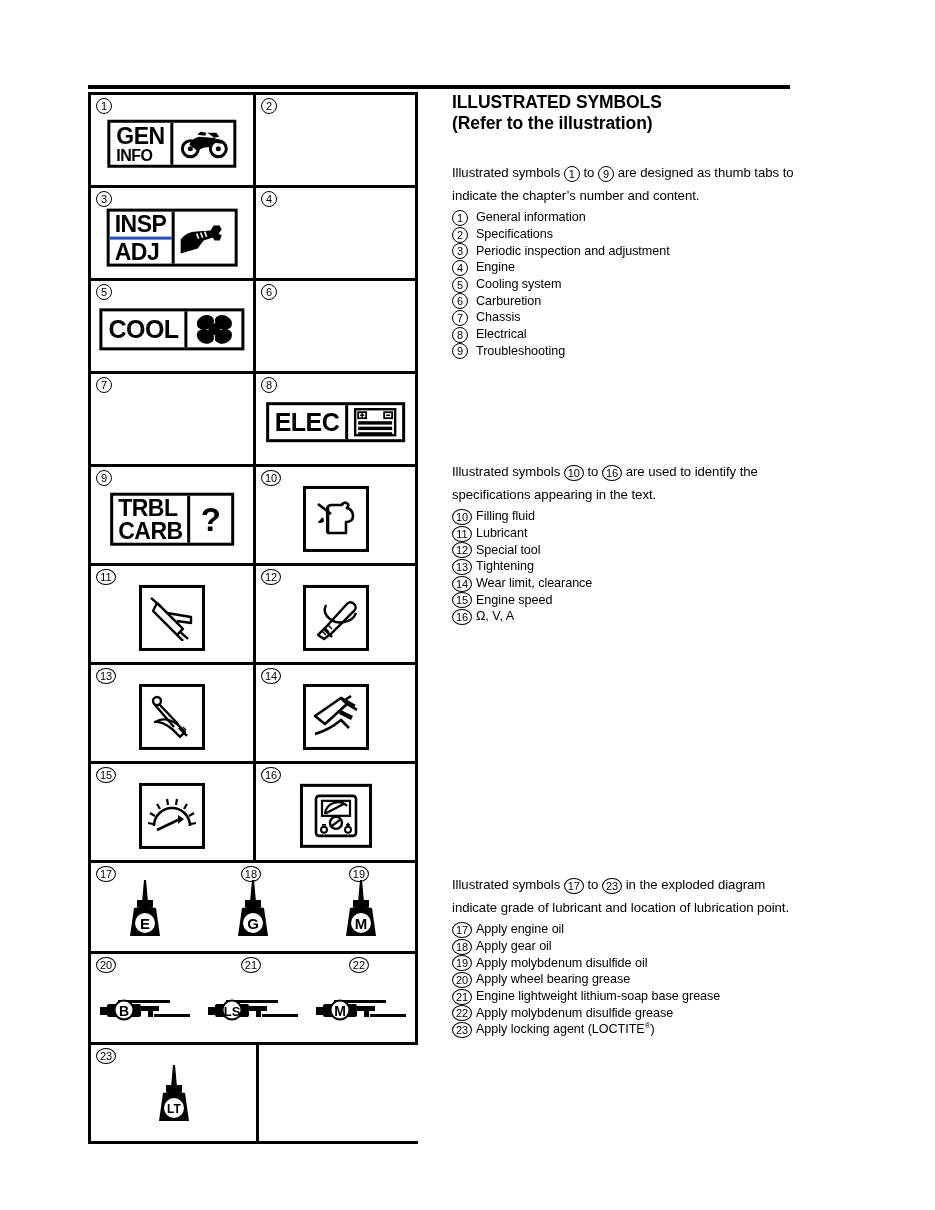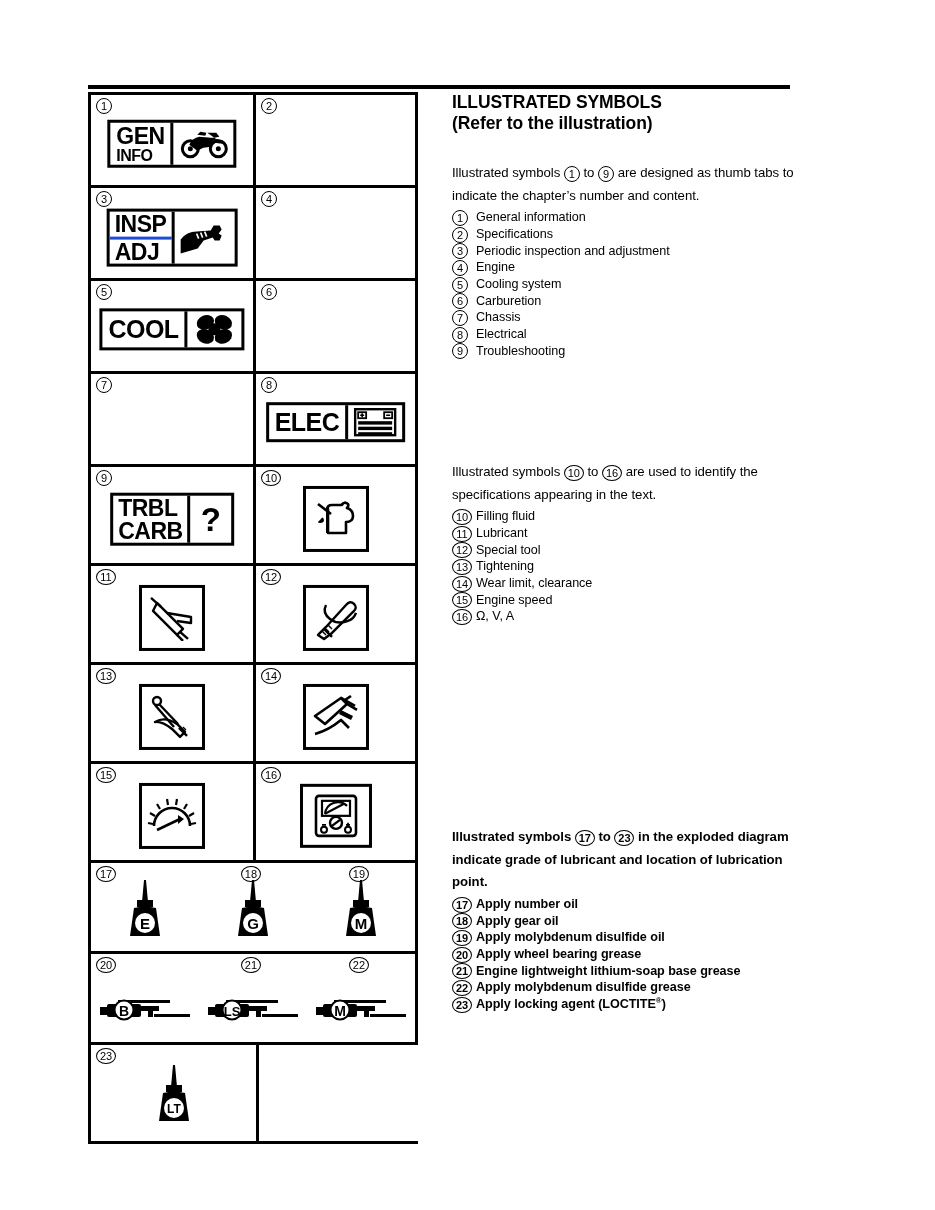--- a/index.html
+++ b/index.html
@@ -513,30 +513,30 @@
         <span class="n"><span class="circ wide">15</span></span>
         <span class="t">Engine speed</span>
       </div>
     <div class="li">
         <span class="n"><span class="circ wide">16</span></span>
         <span class="t">Ω, V, A</span>
       </div>
   </div>
 </div>
 
-<div class="textblk" style="top:826px;font-weight:bold;">
+<div class="textblk" style="top:874px;">
   <div class="para">
     Illustrated symbols <span class="circ wide">17</span>
     to <span class="circ wide">23</span>
     in the exploded diagram indicate grade of lubricant and location of lubrication point.
   </div>
   <div class="list">
     <div class="li">
         <span class="n"><span class="circ wide">17</span></span>
-        <span class="t">Apply number oil</span>
+        <span class="t">Apply engine oil</span>
       </div>
     <div class="li">
         <span class="n"><span class="circ wide">18</span></span>
         <span class="t">Apply gear oil</span>
       </div>
     <div class="li">
         <span class="n"><span class="circ wide">19</span></span>
         <span class="t">Apply molybdenum disulfide oil</span>
       </div>
     <div class="li">

